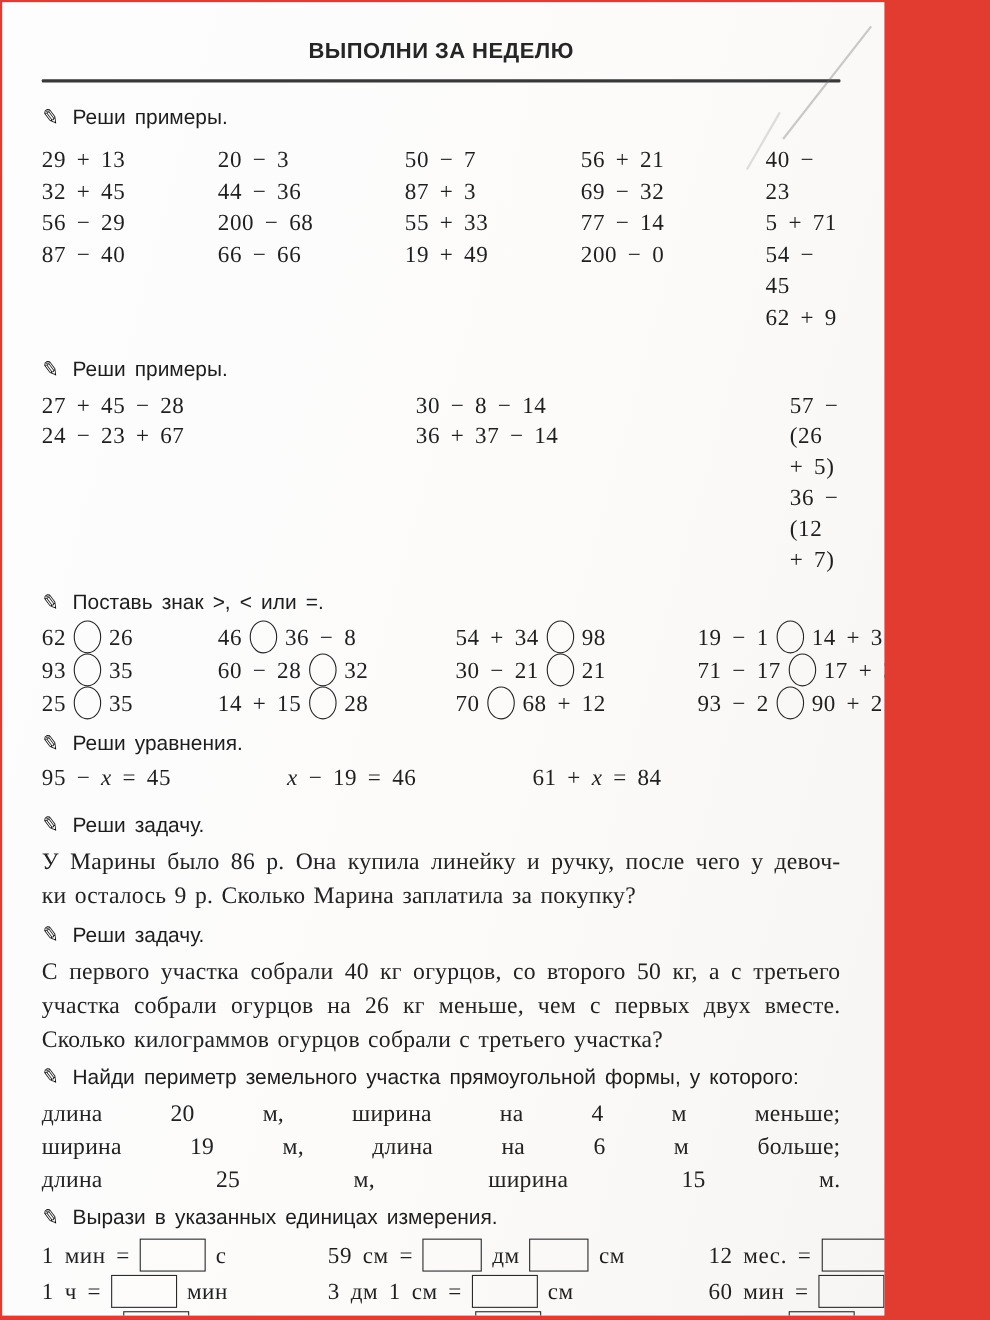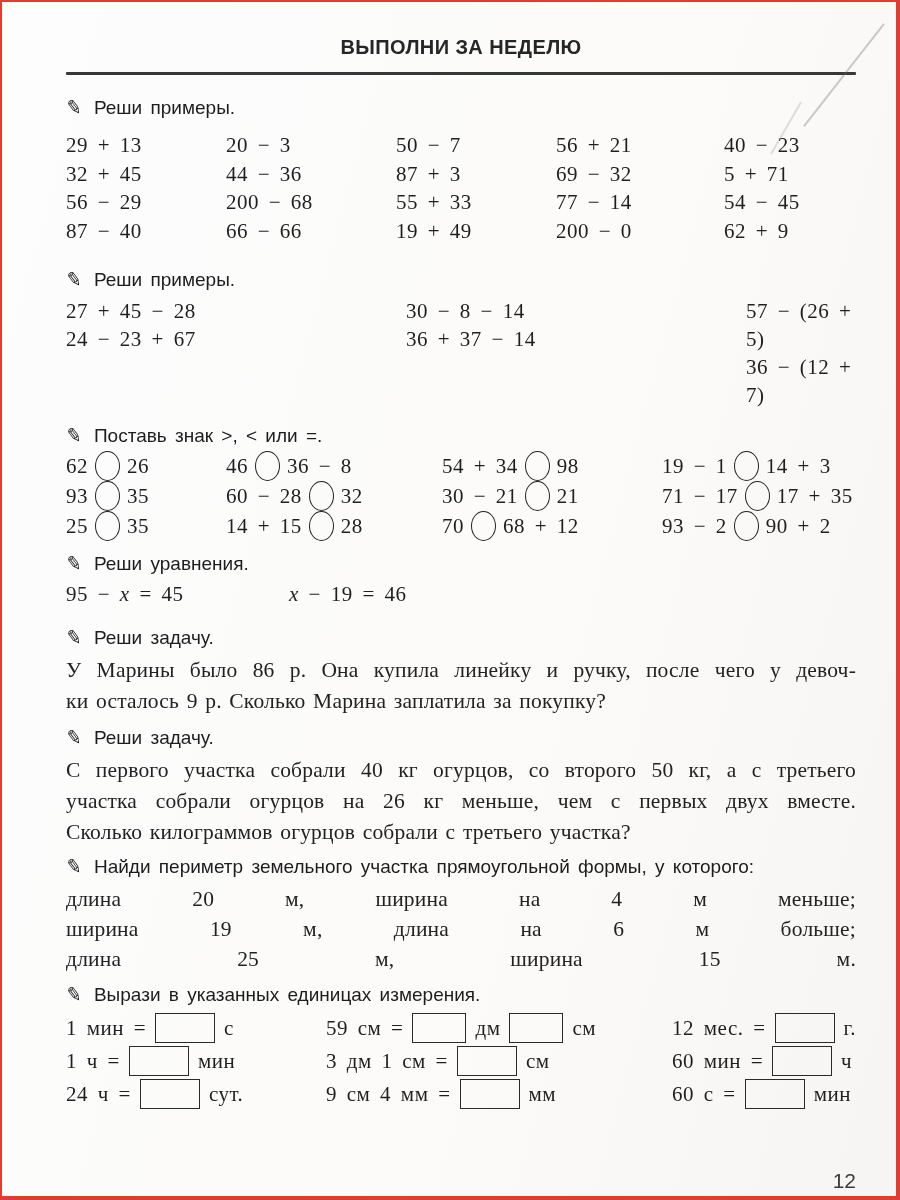--- a/index.html
+++ b/index.html
@@ -5,24 +5,24 @@
   html,body{margin:0;padding:0;}
   body{
     width:900px;height:1200px;
     background:#e23c30; 
     font-family:"Liberation Serif", serif;
     overflow:hidden;
   }
   .page{
     position:relative;
     box-sizing:border-box;
-    width:894px;height:1194px;
+    width:802px;height:1194px;
     margin:2px 4px 4px 2px;
     background:linear-gradient(105deg,#fdfdfd 0%,#fcfbfa 55%,#f7f5f3 100%);
-    padding:32px 40px 0 64px;
+    padding:32px 40px 0 36px;
     overflow:hidden;
     color:#222;
   }
   .title{
     text-align:center;
     font-family:"Liberation Sans", sans-serif;
     font-weight:bold;
     font-size:20px;
     line-height:26px;
     letter-spacing:.4px;
@@ -203,20 +203,21 @@
     <div class="cell"><span>93 − 2</span><span class="circle"></span><span>90 + 2</span></div>
   </div>
 
   <div class="sec-head mt10">
     <span class="pencil">✎</span>
     <span>Реши уравнения.</span>
   </div>
   <div class="grid g4 math">
     <div class="cell eq"><span>95 − </span><i>x</i><span> = 45</span></div>
     <div class="cell eq"><span></span><i>x</i><span> − 19 = 46</span></div>
+    <div class="cell eq"><span>61 + </span><i>x</i><span> = 84</span></div>
   </div>
 
   <div class="sec-head mt16">
     <span class="pencil">✎</span>
     <span>Реши задачу.</span>
   </div>
   <div class="para">
     <div class="line">У Марины было 86 р. Она купила линейку и ручку, после чего у девоч-</div>
     <div class="line last">ки осталось 9 р. Сколько Марина заплатила за покупку?</div>
   </div>

